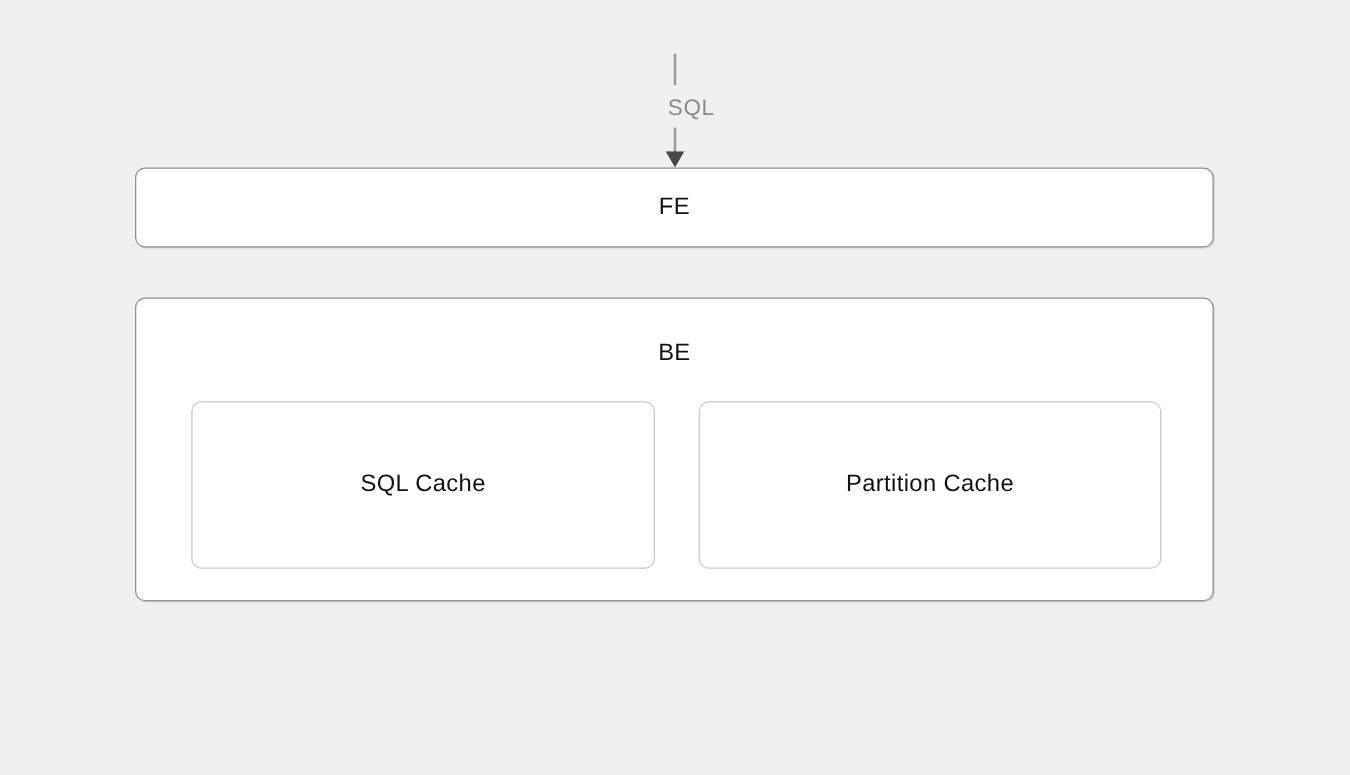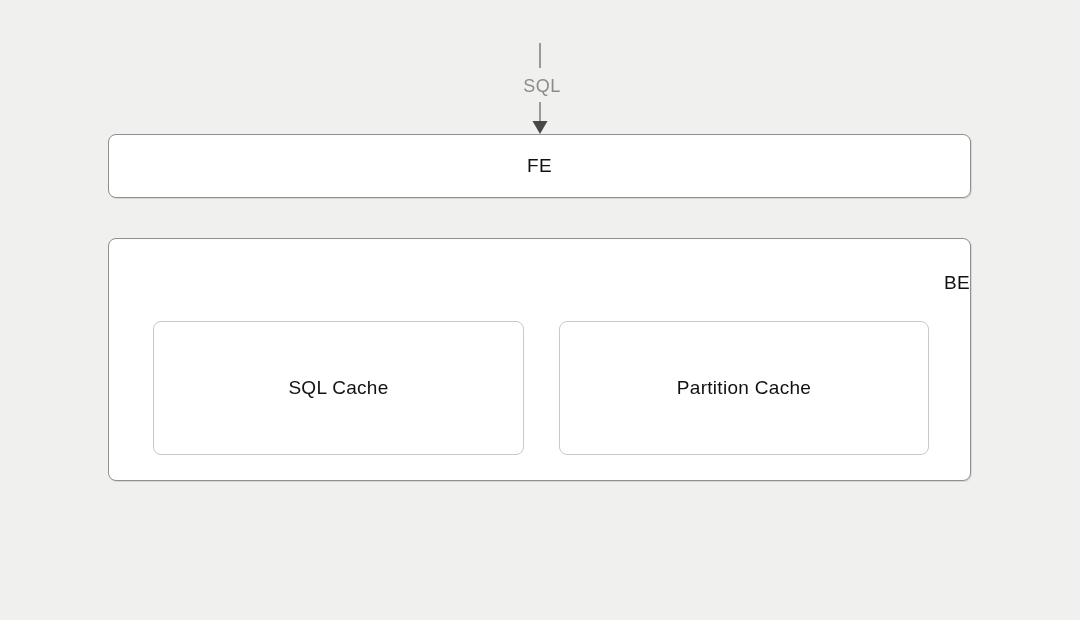--- a/index.html
+++ b/index.html
@@ -28,21 +28,21 @@
   
   .arrow-line{
     position:absolute;
     width:2px;
     background:var(--arrow-line);
   }
   .arrow-line.top{left:539px;top:43px;height:25px;}
   .arrow-line.bottom{left:539px;top:102px;height:21px;}
   .arrow-label{
     position:absolute;
-    left:492px;top:76px;width:100px;
+    left:503px;top:76px;width:100px;
     text-align:center;
     font-size:18px;
     letter-spacing:0.5px;
     color:var(--arrow-label);
   }
   .arrow-head{
     position:absolute;
     left:532px;top:121px;
     width:16px;height:13px;
     display:block;
@@ -53,21 +53,21 @@
     position:absolute;
     box-sizing:border-box;
     background:var(--node-fill);
     border:1px solid var(--node-border);
     border-radius:8px;
     box-shadow:1px 1px 0 rgba(0,0,0,0.10);
   }
   .node .label{
     position:absolute;
     left:0;right:0;
-    text-align:right;
+    text-align:center;
     font-size:19px;
     letter-spacing:0.3px;
     color:var(--text);
   }
   .node.centered{
     display:flex;
     align-items:center;
     justify-content:center;
     font-size:19px;
     letter-spacing:0.3px;

